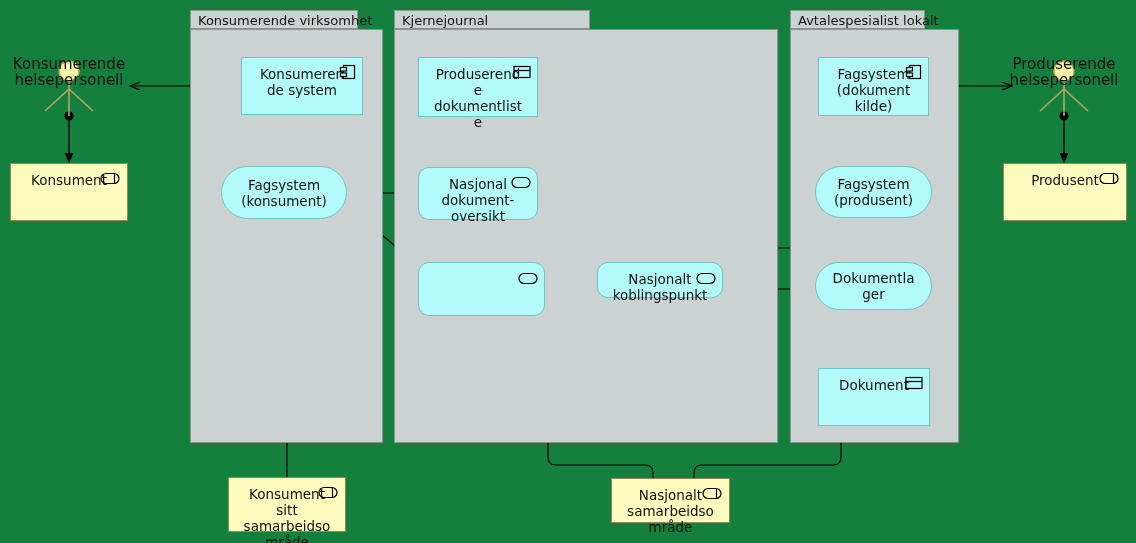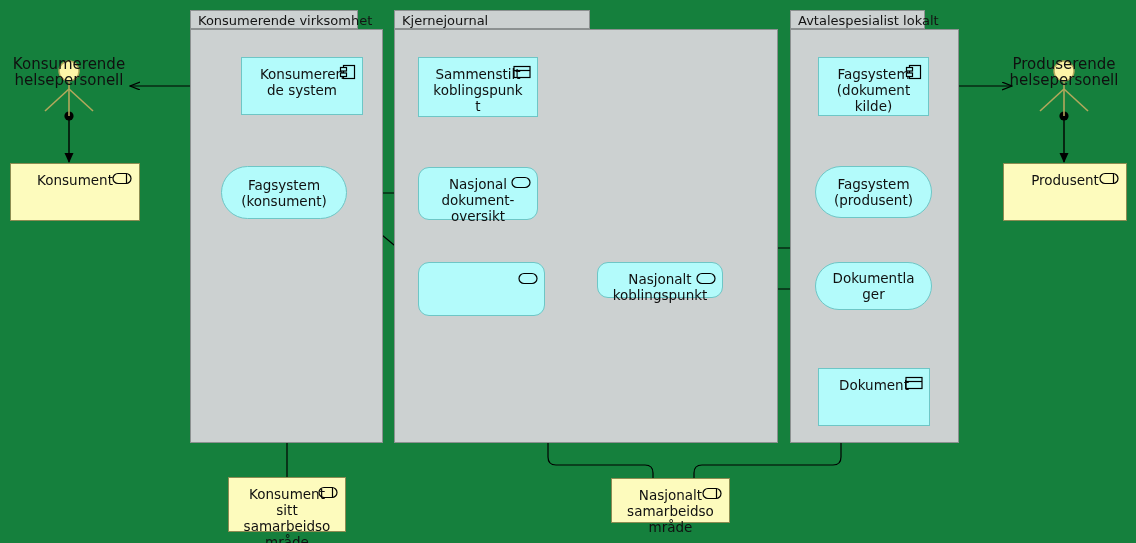--- a/index.html
+++ b/index.html
@@ -144,21 +144,21 @@
     <div class="lbl">Fagsystem (konsument)</div>
   </div>
 
   <div class="node round" style="left:418px;top:262px;width:127px;height:54px;">
     <svg class="ico" style="right:6px;top:9px;" width="20" height="13" viewBox="0 0 20 13">
       <rect x="1" y="1.5" width="18" height="10" rx="5" ry="5" fill="none" stroke="#000" stroke-width="1.2"></rect>
     </svg>
   </div>
 
   <div class="node" style="left:418px;top:57px;width:120px;height:60px;">
-    <div class="lbl">Sammenstilt koblingspunkt</div>
+    <div class="lbl">Produserende dokumentliste</div>
     <svg class="ico" style="right:6px;top:7px;" width="18" height="14" viewBox="0 0 18 14">
       <rect x="1" y="1.5" width="16" height="11" fill="none" stroke="#000" stroke-width="1.2"></rect>
       <line x1="1" y1="5.5" x2="17" y2="5.5" stroke="#000" stroke-width="1.2"></line>
     </svg>
   </div>
 
   <div class="node round" style="left:418px;top:167px;width:120px;height:53px;text-align:center;">
     <div class="lbl">Nasjonal dokument-oversikt</div>
     <svg class="ico" style="right:6px;top:8px;" width="20" height="13" viewBox="0 0 20 13">
       <rect x="1" y="1.5" width="18" height="10" rx="5" ry="5" fill="none" stroke="#000" stroke-width="1.2"></rect>
@@ -190,21 +190,21 @@
   </div>
 
   <div class="node" style="left:818px;top:368px;width:112px;height:58px;">
     <div class="lbl">Dokument</div>
     <svg class="ico" style="right:6px;top:7px;" width="18" height="14" viewBox="0 0 18 14">
       <rect x="1" y="1.5" width="16" height="11" fill="none" stroke="#000" stroke-width="1.2"></rect>
       <line x1="1" y1="5.5" x2="17" y2="5.5" stroke="#000" stroke-width="1.2"></line>
     </svg>
   </div>
 
-  <div class="yellow" style="left:10px;top:163px;width:130px;height:58px;">
+  <div class="yellow" style="left:10px;top:163px;width:118px;height:58px;">
     <div class="lbl">Konsument</div>
     <svg class="ico" style="right:7px;top:8px;" width="20" height="13" viewBox="0 0 20 13">
       <rect x="1" y="1.5" width="18" height="10" rx="5" ry="5" fill="none" stroke="#000" stroke-width="1.2"></rect>
       <line x1="14.5" y1="1.5" x2="14.5" y2="11.5" stroke="#000" stroke-width="1.2"></line>
     </svg>
   </div>
 
   <div class="yellow" style="left:1003px;top:163px;width:124px;height:58px;">
     <div class="lbl">Produsent</div>
     <svg class="ico" style="right:7px;top:8px;" width="20" height="13" viewBox="0 0 20 13">

